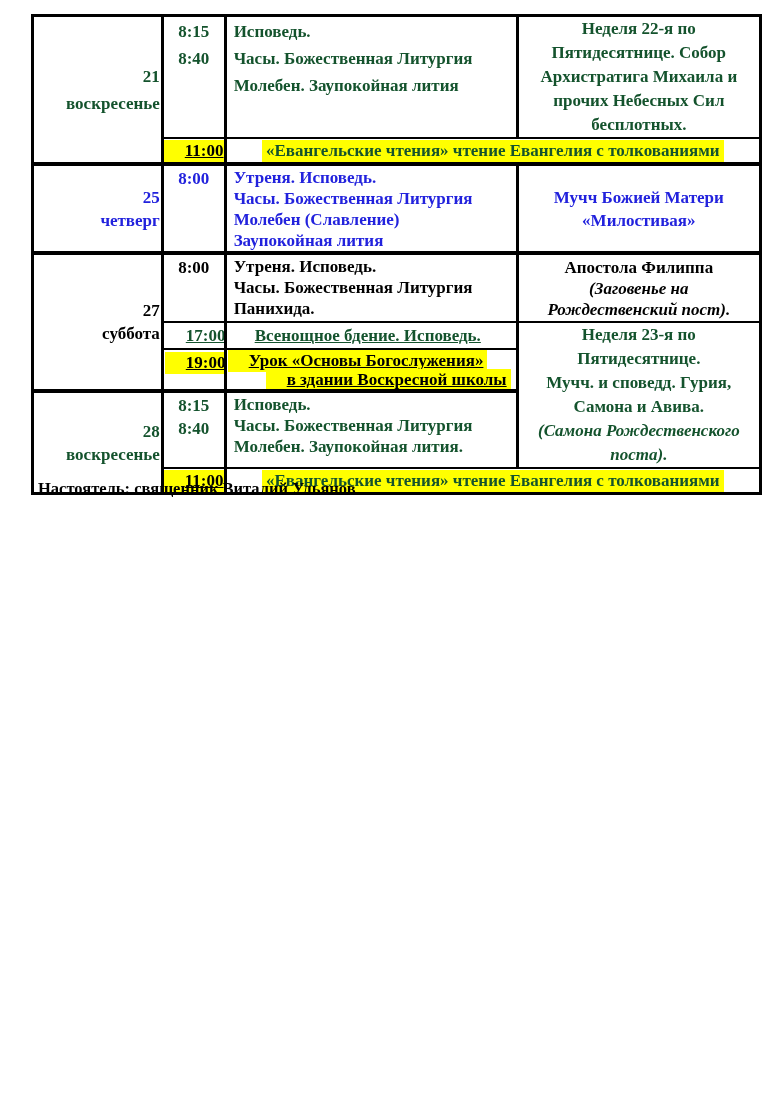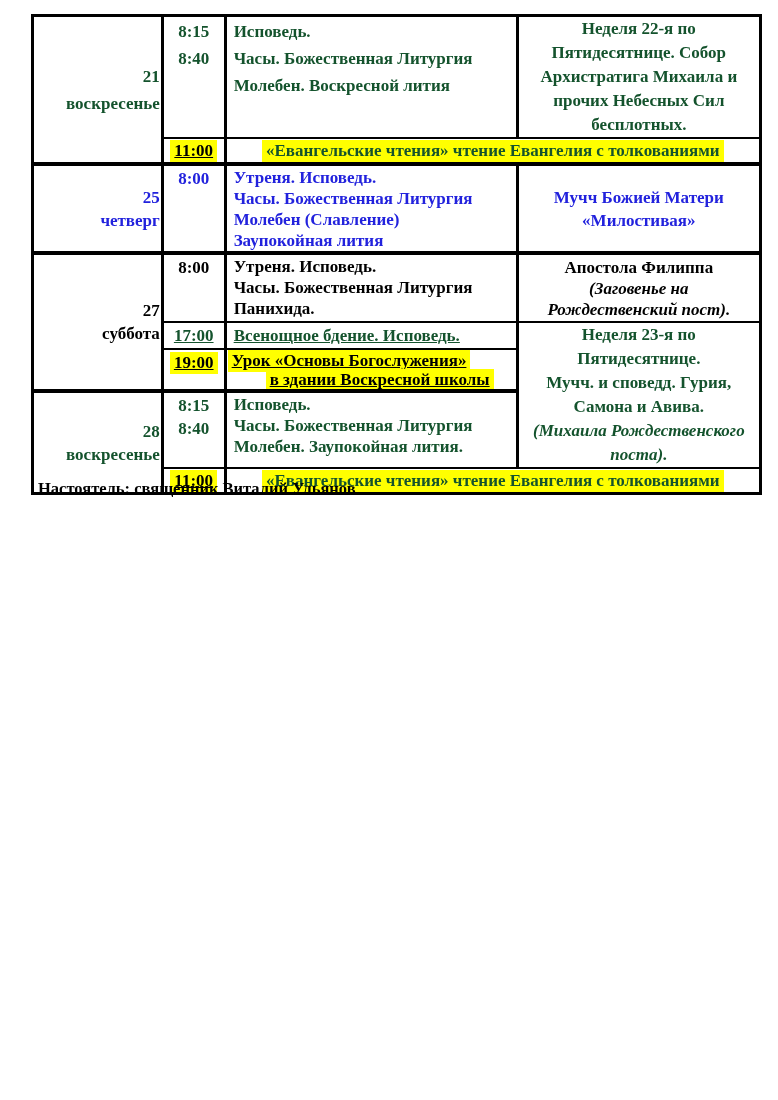--- a/index.html
+++ b/index.html
@@ -33,21 +33,21 @@
   .c-black { color:#000000; }
   .date-cell  { text-align:right; vertical-align:middle; }
   .time-cell  { text-align:center; padding-top:1px; }
   .svc-cell   { padding:1px 3px 0 7px; }
   .feast-cell { text-align:center; vertical-align:middle; padding:0 2px; }
   .extra-cell { text-align:center; vertical-align:middle; padding:0; }
   .lh27 { line-height:27px; }
   .lh24 { line-height:24px; }
   .lh21 { line-height:21px; }
   .hl { background:#ffff00; padding:1px 4px 2px 4px; }
-  .u  { text-decoration:underline; }
+  .u  { text-decoration:underline;padding-left:21px; }
   .it { font-style:italic; }
   .lesson-cell { padding:1px 2px 0 1px; line-height:19px; }
   .lesson-line2 { margin-left:38px; }
   .footer {
     position:absolute; left:38px; top:479px;
     font-size:16.5px; color:#000;
   }
 </style>
 </head>
 <body>
@@ -68,21 +68,21 @@
         <div>21</div>
         <div>воскресенье</div>
       </td>
       <td class="time-cell c-red lh27">
         <div>8:15</div>
         <div>8:40</div>
       </td>
       <td class="svc-cell c-red lh27">
         <div>Исповедь.</div>
         <div>Часы. Божественная Литургия</div>
-        <div>Молебен. Воскресной лития</div>
+        <div>Молебен. Заупокойная лития</div>
       </td>
       <td class="feast-cell c-red lh24">
         <div>Неделя 22-я по</div>
         <div>Пятидесятнице. Собор</div>
         <div>Архистратига Михаила и</div>
         <div>прочих Небесных Сил</div>
         <div>бесплотных.</div>
       </td>
     </tr>
     <tr style="height:23px;">
@@ -138,21 +138,21 @@
         <span class="u">17:00</span>
       </td>
       <td class="svc-cell c-red">
         <span class="u">Всенощное бдение. Исповедь.</span>
       </td>
       <td class="feast-cell c-red lh24" rowspan="3">
         <div>Неделя 23-я по</div>
         <div>Пятидесятнице.</div>
         <div>Мучч. и споведд. Гурия,</div>
         <div>Самона и Авива.</div>
-        <div class="it">(Михаила Рождественского</div>
+        <div class="it">(Самона Рождественского</div>
         <div class="it">поста).</div>
       </td>
     </tr>
     <tr style="height:40px;">
       <td class="time-cell">
         <span class="hl u c-black">19:00</span>
       </td>
       <td class="lesson-cell c-black">
         <div>
           <span class="hl u">Урок «Основы Богослужения»</span>

